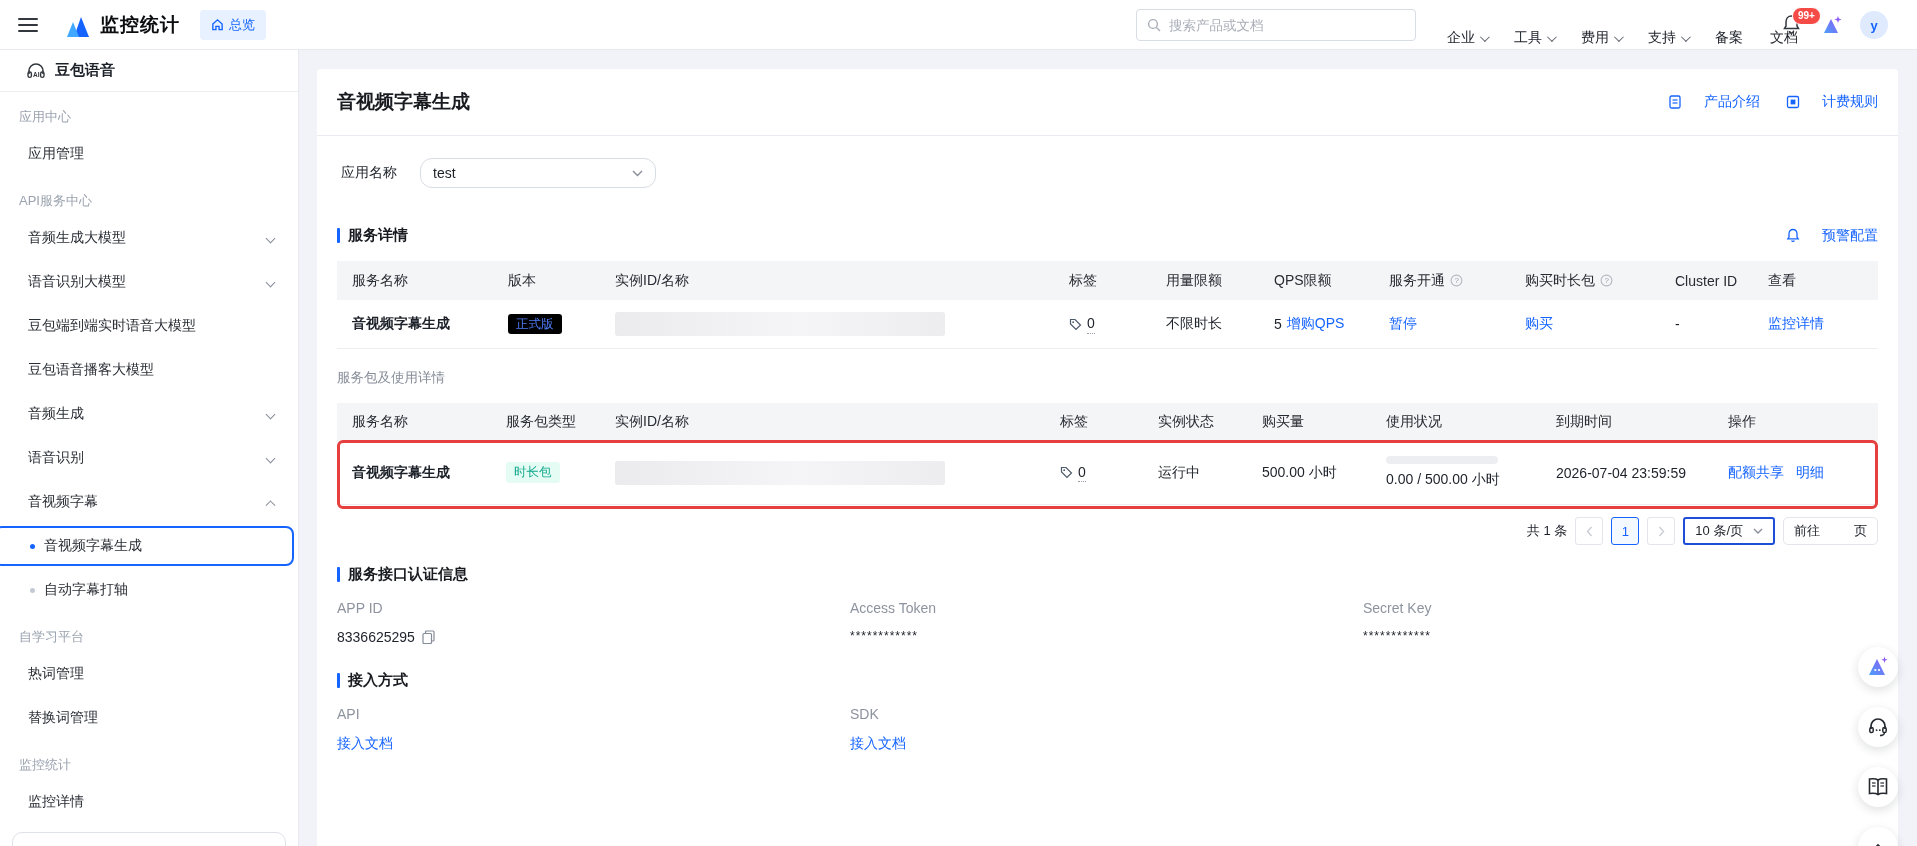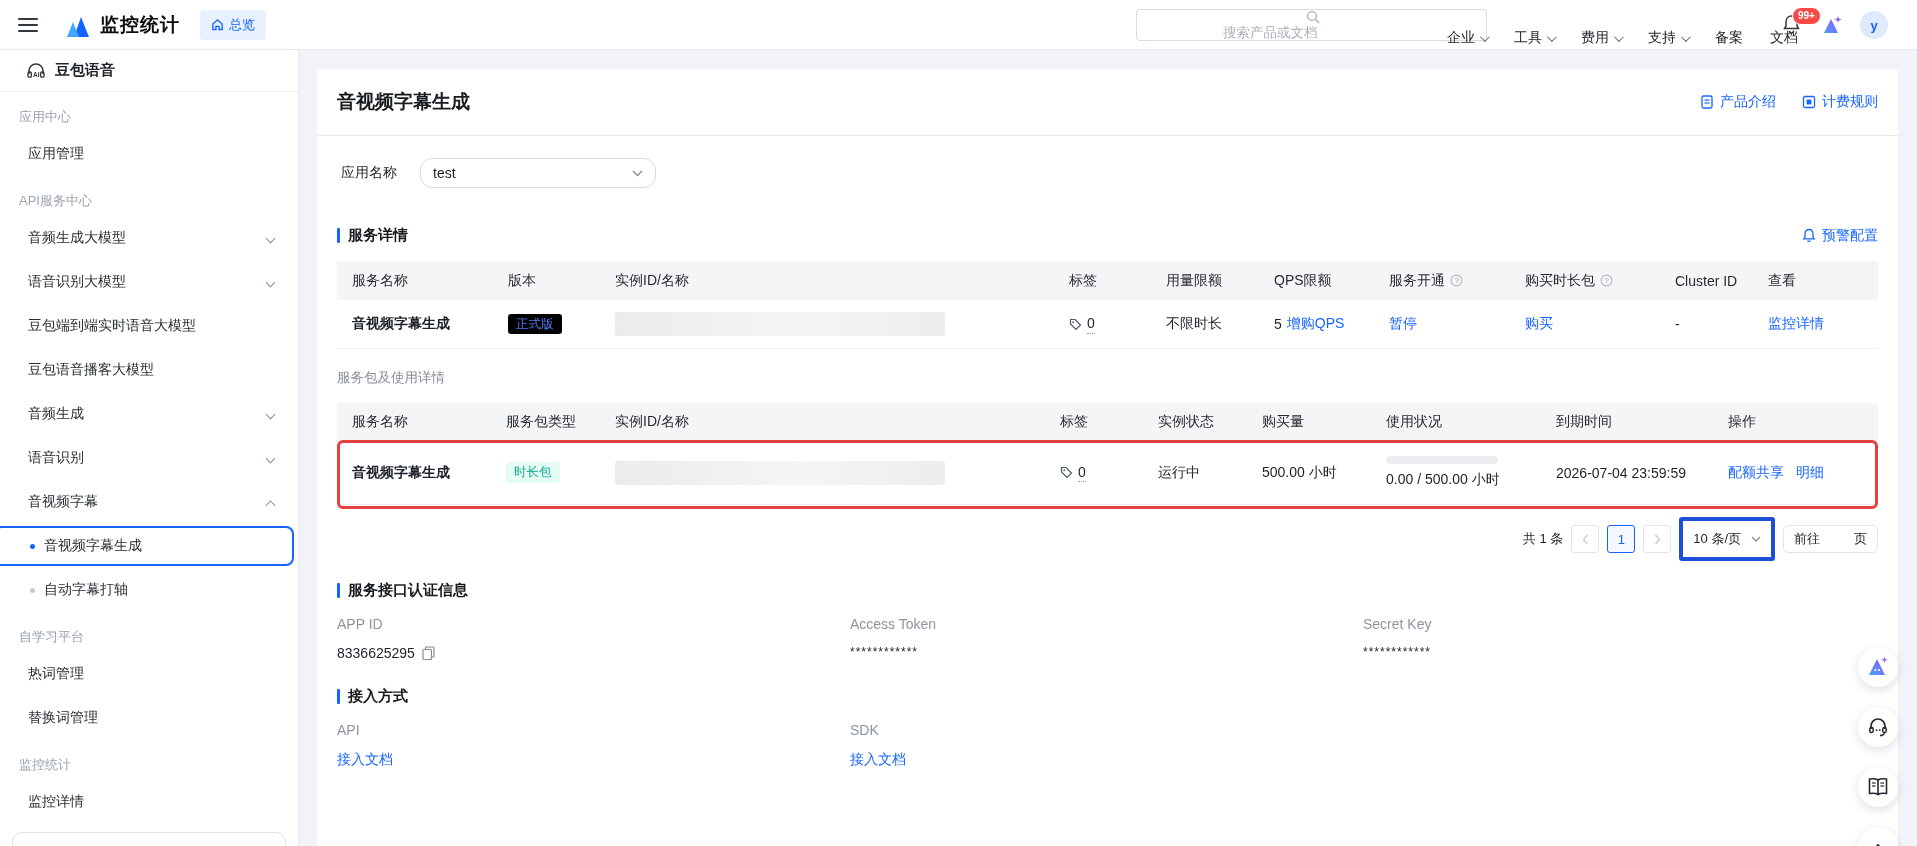--- a/index.html
+++ b/index.html
@@ -10,21 +10,21 @@
   }
   svg { display:block; }
 
   
   .topbar{position:absolute;top:0;left:0;right:0;height:50px;background:#fff;border-bottom:1px solid #e7e9ef;display:flex;align-items:center;z-index:30;}
   .hamburger{margin-left:18px;width:20px;cursor:pointer;}
   .hamburger i{display:block;height:2px;background:#33383f;border-radius:1px;margin:4px 0;}
   .logo{display:flex;align-items:center;margin-left:26px;}
   .logo-text{font-size:19px;font-weight:bold;color:#0c0d0f;margin-left:8px;letter-spacing:1px;}
   .overview-pill{display:flex;align-items:center;gap:5px;margin-left:20px;background:#e7f1ff;color:#1664ff;font-size:13px;border-radius:4px;padding:6px 11px;cursor:pointer;}
-  .search-box{position:absolute;left:1136px;top:9px;width:351px;height:32px;border:1px solid #d8dce3;border-radius:4px;display:flex;align-items:center;background:#fff;flex-direction:column;}
+  .search-box{position:absolute;left:1136px;top:9px;width:280px;height:32px;border:1px solid #d8dce3;border-radius:4px;display:flex;align-items:center;background:#fff;}
   .search-box input{border:none;outline:none;flex:1;font-size:13.5px;color:#1d2129;background:transparent;font-family:inherit;}
   .search-box input::placeholder{color:#a9aeb8;}
   .search-icon{margin:0 8px 0 10px;}
   .top-nav{position:absolute;left:1447px;top:13px;height:50px;display:flex;align-items:center;gap:27px;}
   .top-nav .nav-item{display:flex;align-items:center;gap:5px;font-size:14px;color:#1d2129;cursor:pointer;white-space:nowrap;}
   .caret{width:7px;height:7px;border-right:1.4px solid #646a73;border-bottom:1.4px solid #646a73;transform:rotate(45deg) translateY(-2px);}
   .bell-wrap{position:absolute;left:1782px;top:14px;cursor:pointer;}
   .badge{position:absolute;top:-7px;left:10px;background:#f54a45;color:#fff;font-size:10px;line-height:1;padding:3px 5px;border-radius:9px;border:1.5px solid #fff;font-weight:bold;}
   .ai-logo{position:absolute;left:1820px;top:13px;cursor:pointer;}
   .avatar{position:absolute;left:1860px;top:11px;width:28px;height:28px;border-radius:50%;background:#dfeaff;color:#1664ff;font-size:13px;font-weight:bold;display:flex;align-items:center;justify-content:center;cursor:pointer;}
@@ -42,21 +42,21 @@
   .side-sub .dot{width:5px;height:5px;border-radius:50%;background:#c4cad4;margin-right:9px;}
   .side-sub.active{height:40px;margin:2px 4px 2px -6px;border:2px solid #1664ff;border-radius:8px;padding-left:34px;}
   .side-sub.active .dot{background:#1664ff;}
   .side-bottom-box{position:absolute;bottom:-10px;left:12px;right:12px;height:24px;border:1px solid #dfe2e8;border-radius:10px 10px 0 0;background:#fff;}
 
   
   .card{position:absolute;left:317px;top:69px;width:1581px;bottom:-6px;background:#fff;border-radius:4px;z-index:5;}
   .card-head{height:67px;display:flex;align-items:center;justify-content:space-between;padding:0 20px;border-bottom:1px solid #e9ebf0;}
   .page-title{font-size:19px;font-weight:bold;color:#181b20;}
   .head-links{display:flex;gap:26px;}
-  .blue-link{color:#1664ff;font-size:14px;display:flex;align-items:center;gap:6px;cursor:pointer;white-space:nowrap;}
+  .blue-link{color:#1664ff;font-size:14px;display:flex;align-items:center;gap:22px;cursor:pointer;white-space:nowrap;}
   .card-body{padding:0 20px;}
 
   .select-row{margin-top:22px;display:flex;align-items:center;}
   .select-label{font-size:14px;color:#1d2129;margin-left:4px;}
   .select-box{margin-left:23px;width:236px;height:30px;border:1px solid #d8dce3;border-radius:12px;display:flex;align-items:center;padding:13px 12px;cursor:pointer;}
   .select-value{font-size:14px;color:#1d2129;flex:1;}
 
   .section-head{margin-top:38px;display:flex;align-items:center;}
   .section-head .bar{width:3px;height:15px;background:#1664ff;border-radius:1px;margin-right:8px;}
   .section-title{font-size:15px;font-weight:bold;color:#181b20;}
@@ -81,21 +81,21 @@
   .pkg-row{position:relative;}
   .pkg-row::after{content:"";position:absolute;inset:-1px 0 -5px 0;border:3px solid #e5403e;border-radius:6px;pointer-events:none;}
   .usage-cell{flex-direction:column;align-items:flex-start;justify-content:center;gap:7px;}
   .progress{width:112px;height:8px;border-radius:4px;background:#eceef2;overflow:hidden;}
   .progress i{display:block;height:100%;width:0%;background:#1664ff;}
   .usage-text{font-size:14px;color:#1d2129;}
 
   .pager{margin-top:12px;display:flex;justify-content:flex-end;align-items:center;gap:8px;font-size:13px;color:#1d2129;}
   .pg-btn{width:28px;height:28px;border:1px solid #e3e5ea;border-radius:3px;display:flex;align-items:center;justify-content:center;color:#c9cdd4;background:#fff;cursor:pointer;font-size:12px;}
   .pg-cur{width:28px;height:28px;border:1px solid #1664ff;border-radius:3px;display:flex;align-items:center;justify-content:center;color:#1664ff;background:#f4f8ff;cursor:pointer;}
-  .pg-size{height:44px;border:4px solid #1d4ed8;border-radius:3px;display:flex;align-items:center;gap:10px;padding:0 10px;cursor:pointer;background:#fff;}
+  .pg-size{height:28px;border:2px solid #1d4ed8;border-radius:3px;display:flex;align-items:center;gap:10px;padding:0 10px;cursor:pointer;background:#fff;}
   .pg-jump{height:28px;border:1px solid #e3e5ea;border-radius:5px;display:flex;align-items:center;gap:4px;padding:0 10px;background:#fff;}
   .pg-jump input{width:26px;border:none;outline:none;font-family:inherit;font-size:13px;}
 
   .cred-grid{display:grid;grid-template-columns:513px 513px 1fr;}
   .cred-label{margin-top:16px;font-size:14px;color:#8d939e;}
   .cred-value{margin-top:13px;font-size:14px;color:#1d2129;display:flex;align-items:center;gap:7px;}
   .mask{letter-spacing:1px;font-size:12px;}
 
   
   .float-btn{position:absolute;left:1858px;width:40px;height:40px;border-radius:50%;background:#fff;box-shadow:0 3px 10px rgba(31,35,41,.14);display:flex;align-items:center;justify-content:center;z-index:40;cursor:pointer;}

